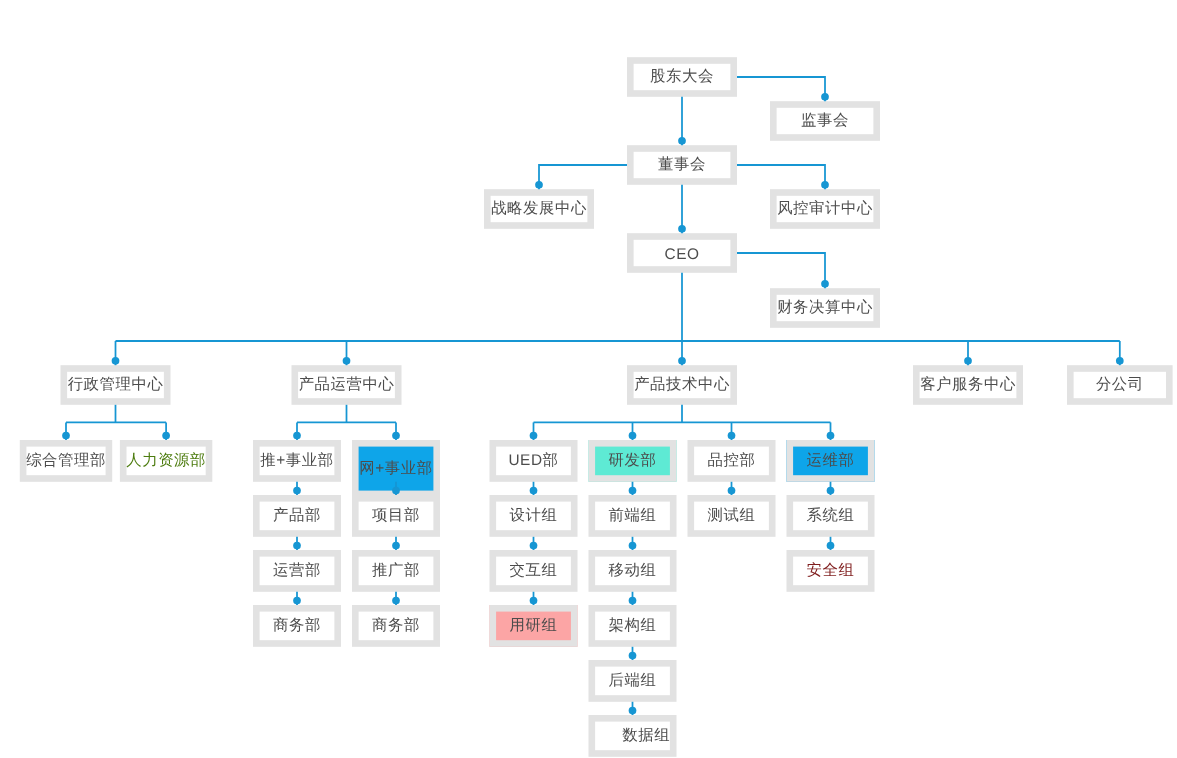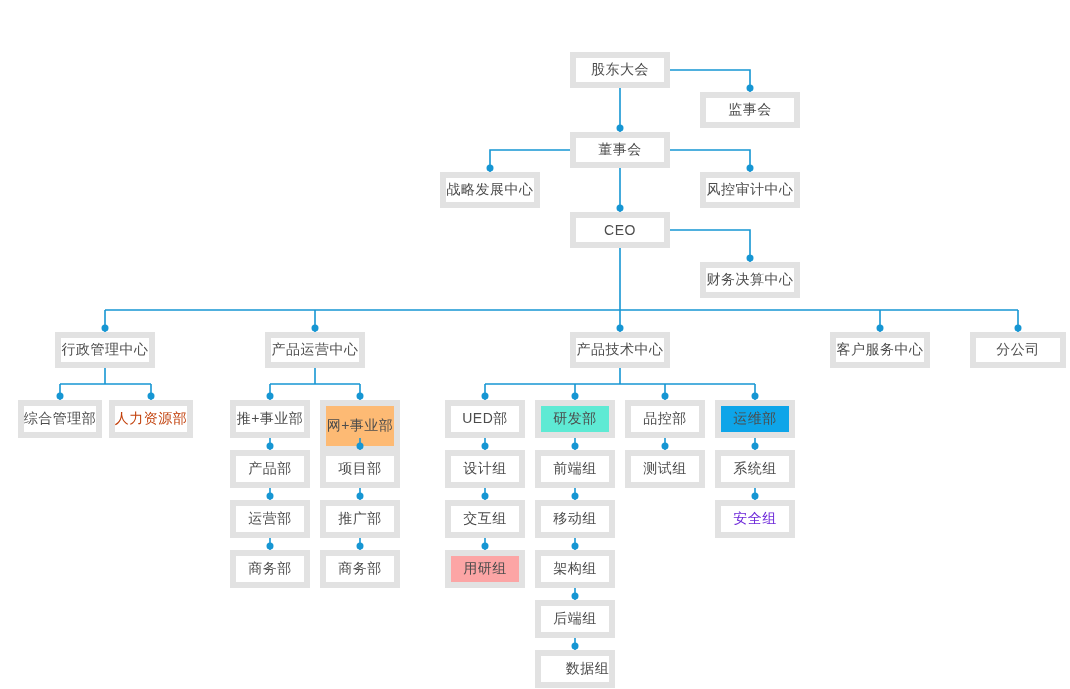--- a/index.html
+++ b/index.html
@@ -82,26 +82,26 @@
       <div class="node" style="left: 830px; top: 332px; width: 100px; height: 36px; background: rgb(255, 255, 255); border-color: rgb(226, 226, 226);">
         <span style="color: rgb(76, 76, 76);">客户服务中心</span>
       </div>
       <div class="node" style="left: 970px; top: 332px; width: 96px; height: 36px; background: rgb(255, 255, 255); border-color: rgb(226, 226, 226);">
         <span style="color: rgb(76, 76, 76);">分公司</span>
       </div>
       <div class="node" style="left: 18px; top: 400px; width: 84px; height: 38px; background: rgb(255, 255, 255); border-color: rgb(226, 226, 226);">
         <span style="color: rgb(76, 76, 76);">综合管理部</span>
       </div>
       <div class="node" style="left: 109px; top: 400px; width: 84px; height: 38px; background: rgb(255, 255, 255); border-color: rgb(226, 226, 226);">
-        <span style="color: #c2410c;">人力资源部</span>
+        <span style="color: #4d7c0f;">人力资源部</span>
       </div>
       <div class="node" style="left: 230px; top: 400px; width: 80px; height: 38px; background: rgb(255, 255, 255); border-color: rgb(226, 226, 226);">
         <span style="color: rgb(76, 76, 76);">推+事业部</span>
       </div>
-      <div class="node" style="left: 320px; top: 400px; width: 80px; height: 52px; background: #fdba74; border-color: rgb(226, 226, 226);">
+      <div class="node" style="left: 320px; top: 400px; width: 80px; height: 52px; background: #0ea5e9; border-color: rgb(226, 226, 226);">
         <span style="color: rgb(76, 76, 76);">网+事业部</span>
       </div>
       <div class="node" style="left: 230px; top: 450px; width: 80px; height: 38px; background: rgb(255, 255, 255); border-color: rgb(226, 226, 226);">
         <span style="color: rgb(76, 76, 76);">产品部</span>
       </div>
       <div class="node" style="left: 230px; top: 500px; width: 80px; height: 38px; background: rgb(255, 255, 255); border-color: rgb(226, 226, 226);">
         <span style="color: rgb(76, 76, 76);">运营部</span>
       </div>
       <div class="node" style="left: 230px; top: 550px; width: 80px; height: 38px; background: rgb(255, 255, 255); border-color: rgb(226, 226, 226);">
         <span style="color: rgb(76, 76, 76);">商务部</span>
@@ -151,21 +151,21 @@
       <div class="node" style="left: 535px; top: 650px; width: 80px; height: 38px; background: rgb(255, 255, 255); border-color: rgb(226, 226, 226); padding-left: 25px;">
         <span style="color: rgb(76, 76, 76);">数据组</span>
       </div>
       <div class="node" style="left: 625px; top: 450px; width: 80px; height: 38px; background: rgb(255, 255, 255); border-color: rgb(226, 226, 226);">
         <span style="color: rgb(76, 76, 76);">测试组</span>
       </div>
       <div class="node" style="left: 715px; top: 450px; width: 80px; height: 38px; background: rgb(255, 255, 255); border-color: rgb(226, 226, 226);">
         <span style="color: rgb(76, 76, 76);">系统组</span>
       </div>
       <div class="node" style="left: 715px; top: 500px; width: 80px; height: 38px; background: rgb(255, 255, 255); border-color: rgb(226, 226, 226);">
-        <span style="color: #6d28d9;">安全组</span>
+        <span style="color: #7f1d1d;">安全组</span>
       </div>
     </div>
   <svg class="connector-layer" xmlns="http://www.w3.org/2000/svg" width="1070" height="689">
       <polyline points="670,70 750,70 750,92" fill="none" stroke="#1696d3" stroke-width="1.6"></polyline>
       <circle cx="750" cy="88" r="3.5" fill="#1696d3"></circle>
       <polyline points="620,88 620,132" fill="none" stroke="#1696d3" stroke-width="1.6"></polyline>
       <circle cx="620" cy="128" r="3.5" fill="#1696d3"></circle>
       <polyline points="570,150 490,150 490,172" fill="none" stroke="#1696d3" stroke-width="1.6"></polyline>
       <circle cx="490" cy="168" r="3.5" fill="#1696d3"></circle>
       <polyline points="670,150 750,150 750,172" fill="none" stroke="#1696d3" stroke-width="1.6"></polyline>

